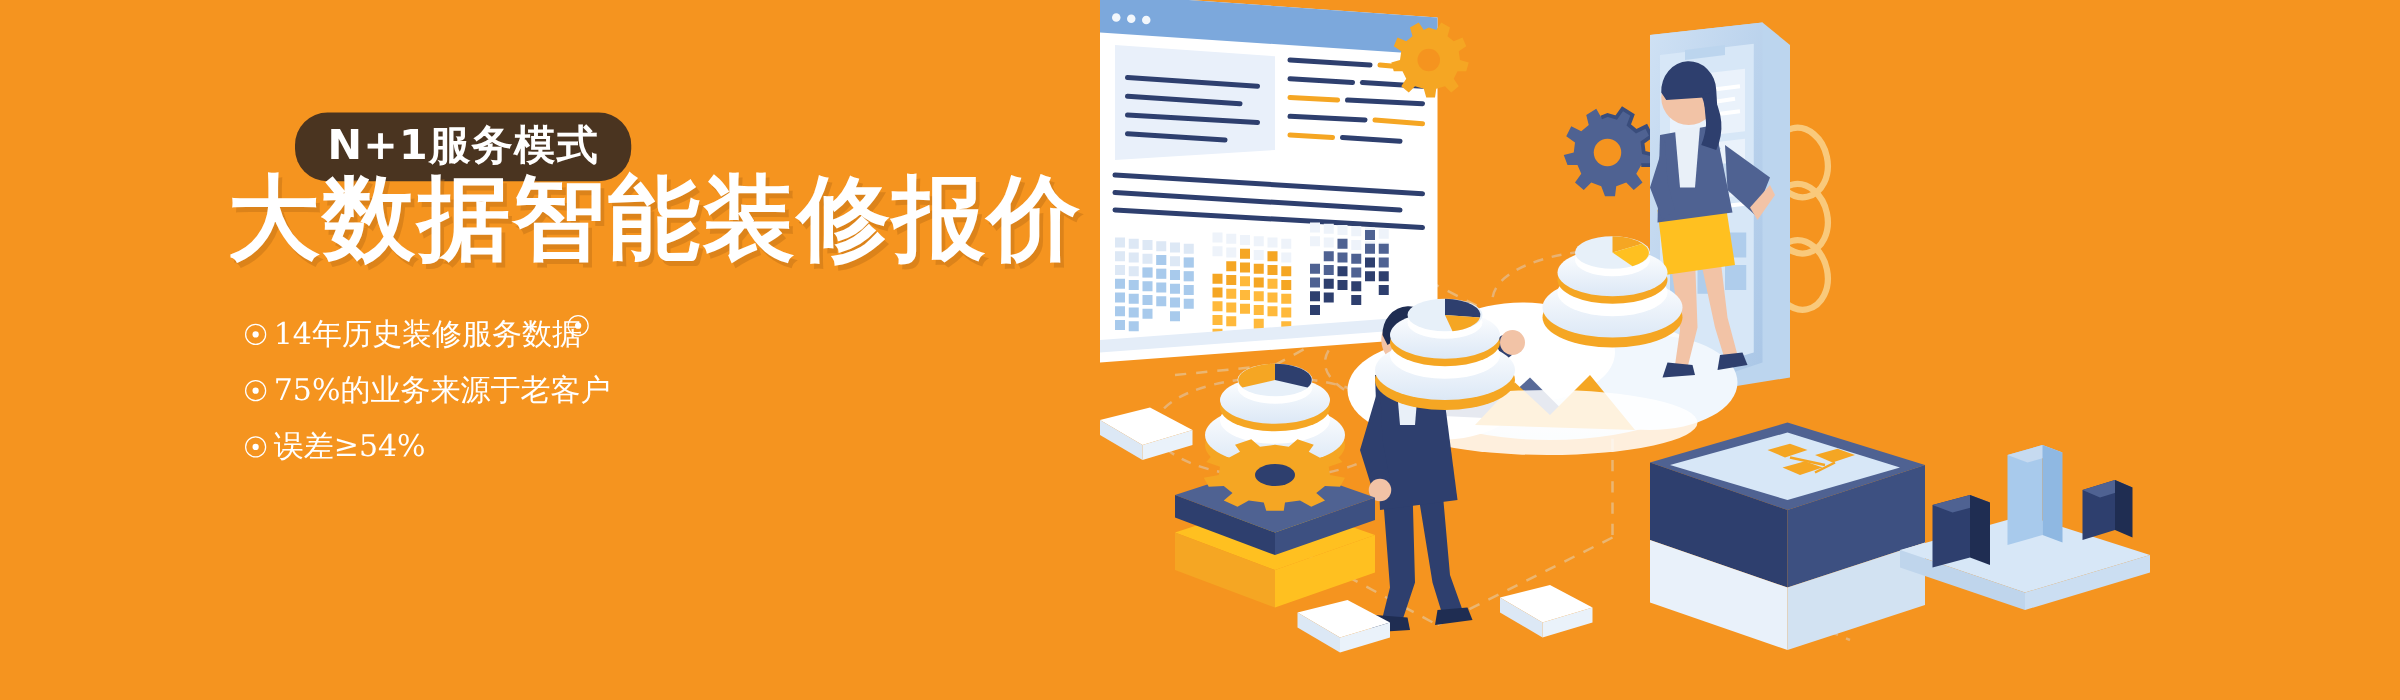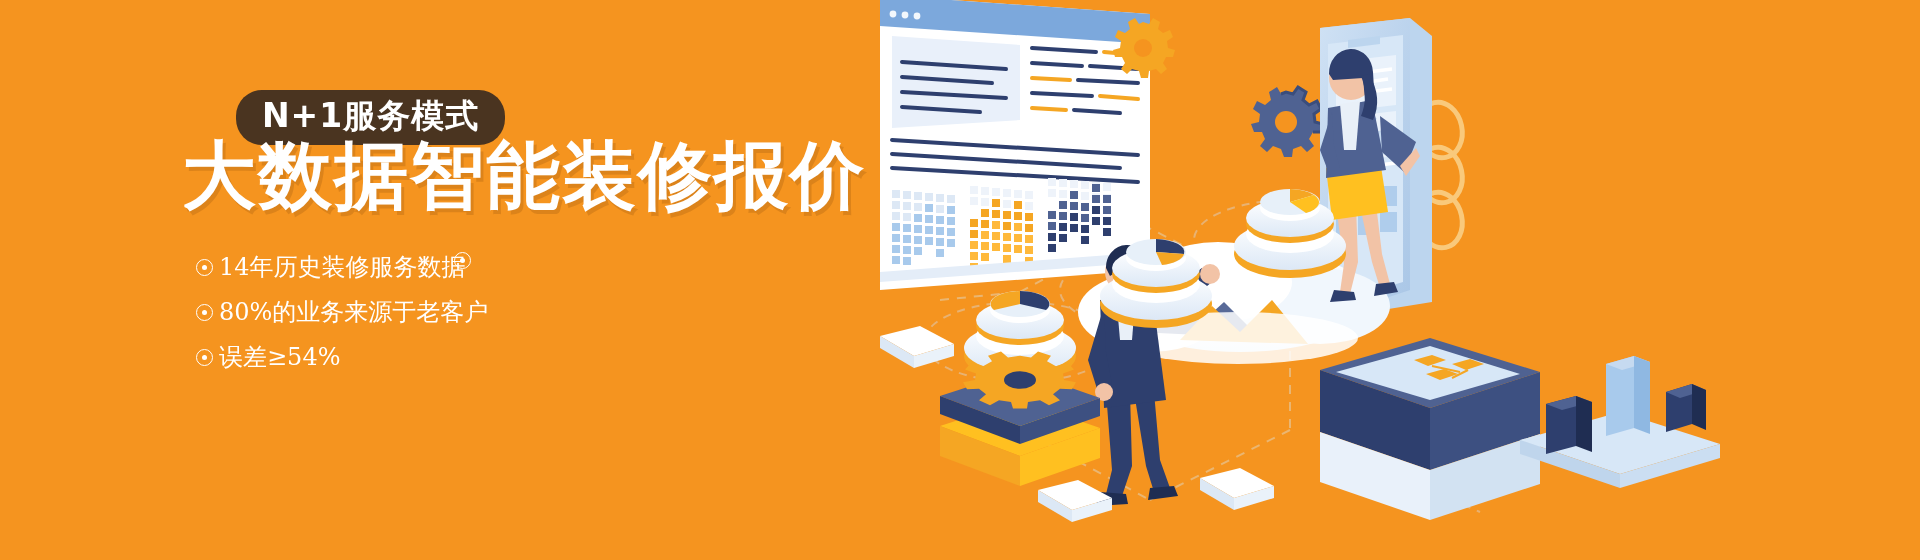--- a/index.html
+++ b/index.html
@@ -104,21 +104,21 @@
           <span>14年历史装修服务数据</span>
         </div>
         <div class="bullet bullet-col-right">
           <span class="dot"></span>
         </div>
       </div>
 
       <div class="bullet-row">
         <div class="bullet bullet-col-right">
           <span class="dot"></span>
-          <span>80%的业务来源于老客户</span>
+          <span>75%的业务来源于老客户</span>
         </div>
       </div>
 
       <div class="bullet-row">
         <div class="bullet bullet-col-left">
           <span class="dot"></span>
           <span>误差≥54%</span>
         </div>
       </div>
 

